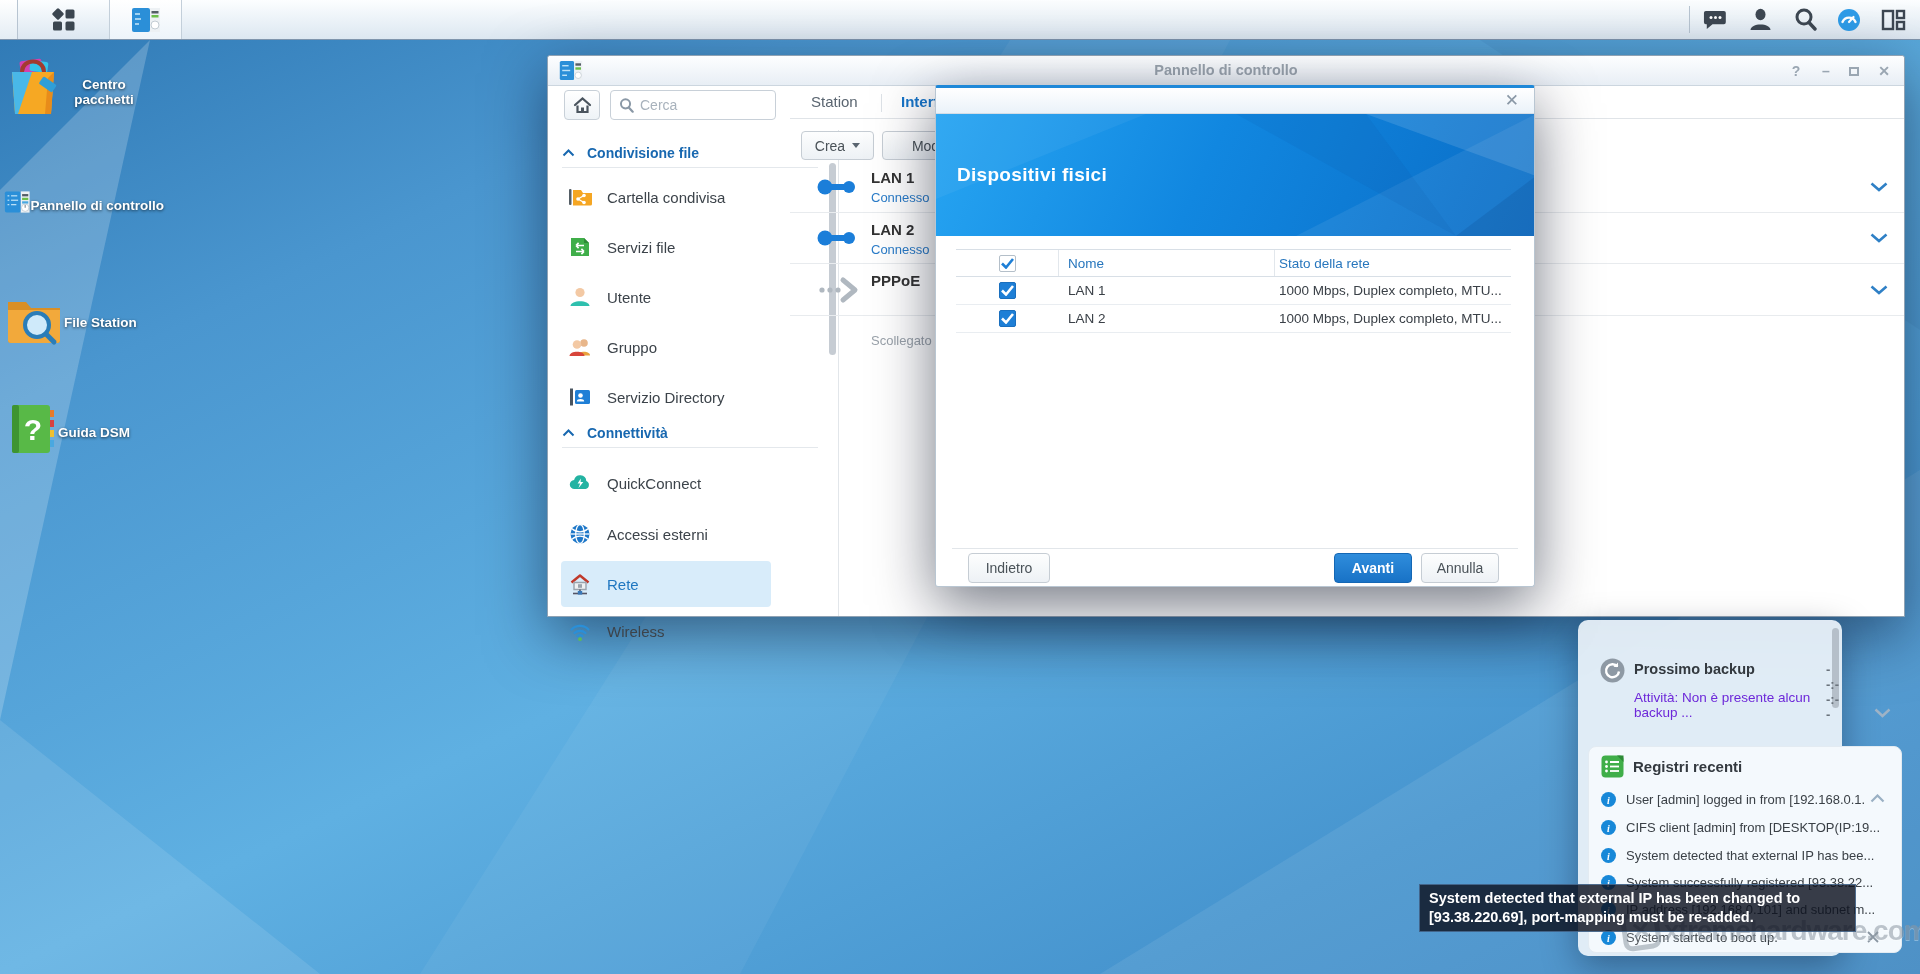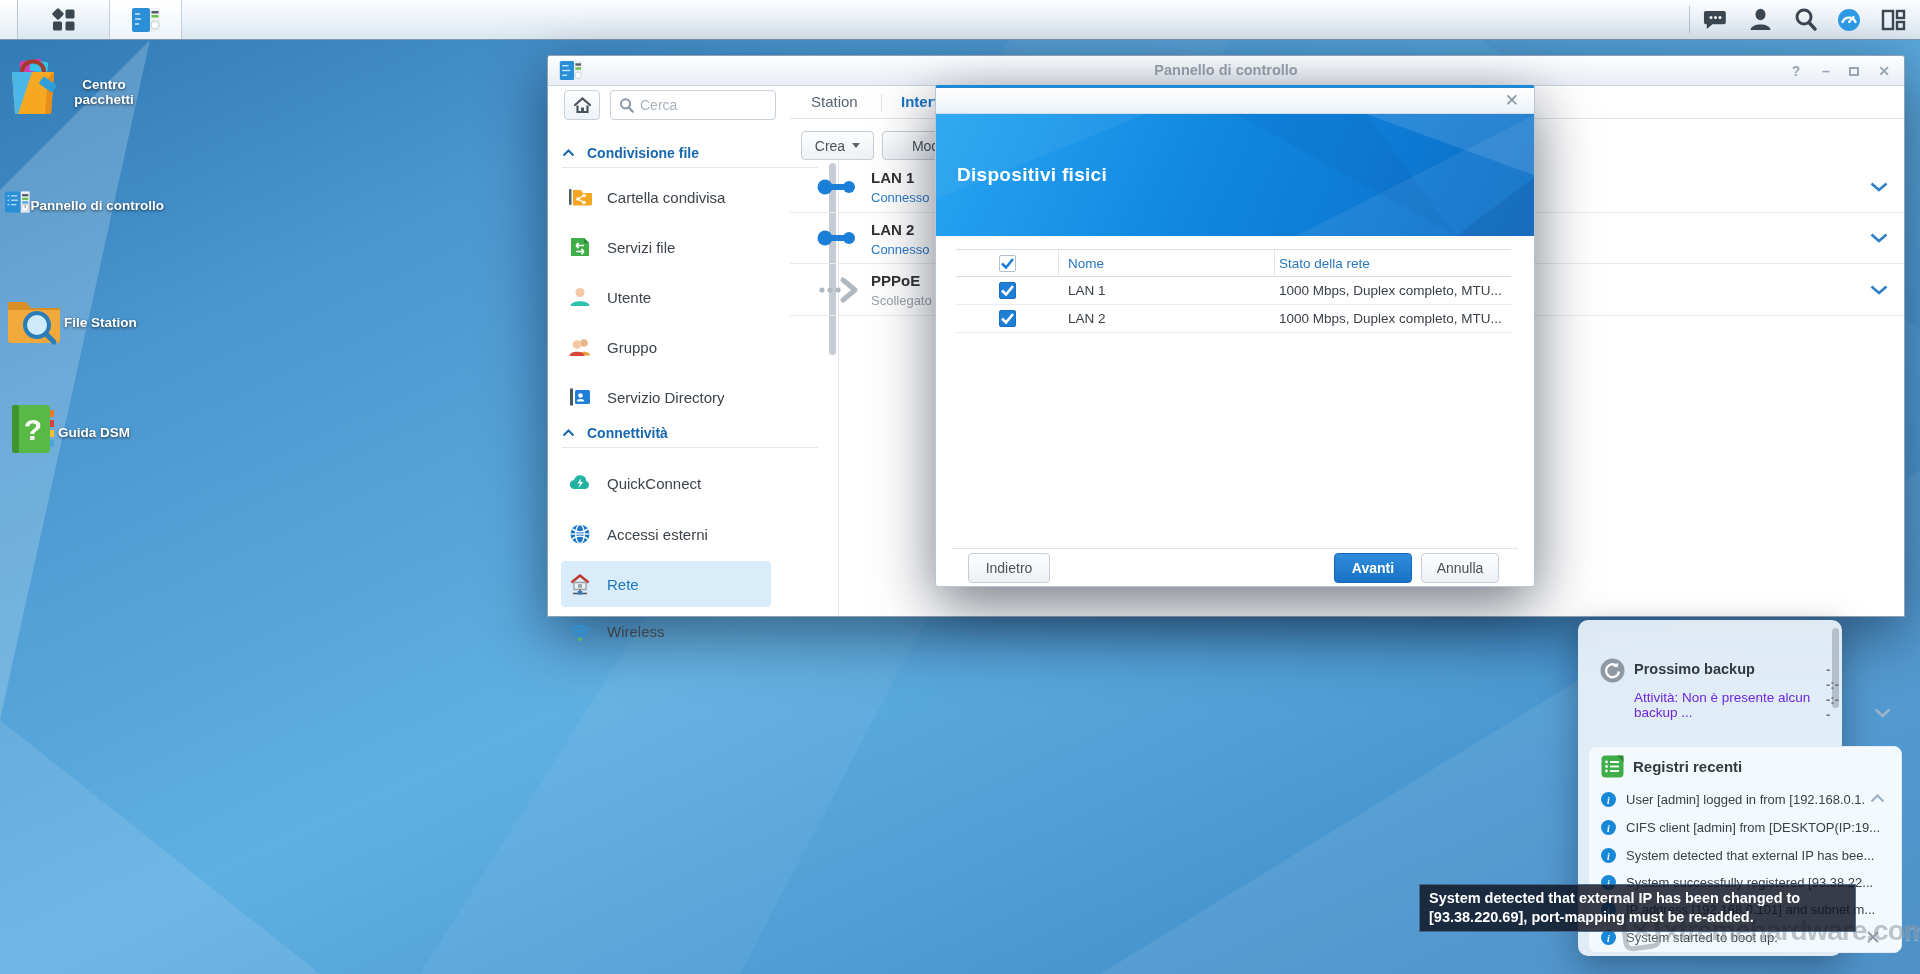--- a/index.html
+++ b/index.html
@@ -65,21 +65,21 @@
   .tab.active { color:#1875c8; font-weight:bold; }
   .tab-sep { position:absolute; left:91px; top:8px; height:18px; width:1px; background:#dde2e7; }
   .btn { border:1px solid #c6cdd4; border-radius:4px; background:linear-gradient(#fdfefe,#edf1f5);
          color:#4a5258; font-size:14px; display:inline-flex; align-items:center; justify-content:center; gap:7px; cursor:pointer; }
   .crea { position:absolute; left:11px; top:45px; width:73px; height:29px; }
   .modif { position:absolute; left:92px; top:45px; width:112px; height:29px; }
   .if-row { position:absolute; left:0; right:0; border-bottom:1px solid #e8ebee; }
   .if-ico { position:absolute; left:26px; top:50%; transform:translateY(-50%); }
   .if-name { position:absolute; left:81px; top:8px; font-size:15px; font-weight:bold; color:#333; }
   .if-status { position:absolute; left:81px; top:29px; font-size:13px; }
-  .st-on { color:#2a7cc9; } .st-off { color:#9aa2aa; }
+  .st-on { color:#2a7cc9; } .st-off { color:#9aa2aa;margin-top:40px; }
   .if-chev { position:absolute; right:16px; top:50%; transform:translateY(-50%); cursor:pointer; }
 
   
   .modal { position:absolute; left:935px; top:85px; width:600px; height:502px; background:#fff;
            border:1px solid #b9c6d2; border-top:3px solid #1e88d8; border-radius:3px;
            box-shadow:0 18px 60px rgba(0,10,30,.55); z-index:30; }
   .m-titlebar { position:relative; height:26px; background:linear-gradient(#ffffff,#eaf2f9); border-bottom:1px solid #d4dde6; }
   .m-title { position:absolute; left:0; right:0; top:4px; text-align:center; color:#0d6cc6; font-size:14.5px; font-weight:bold; }
   .m-close { position:absolute; right:10px; top:2px; color:#8a98a6; font-size:17px; cursor:pointer; padding:0 5px; }
   .m-banner { position:relative; height:122px; overflow:hidden;

